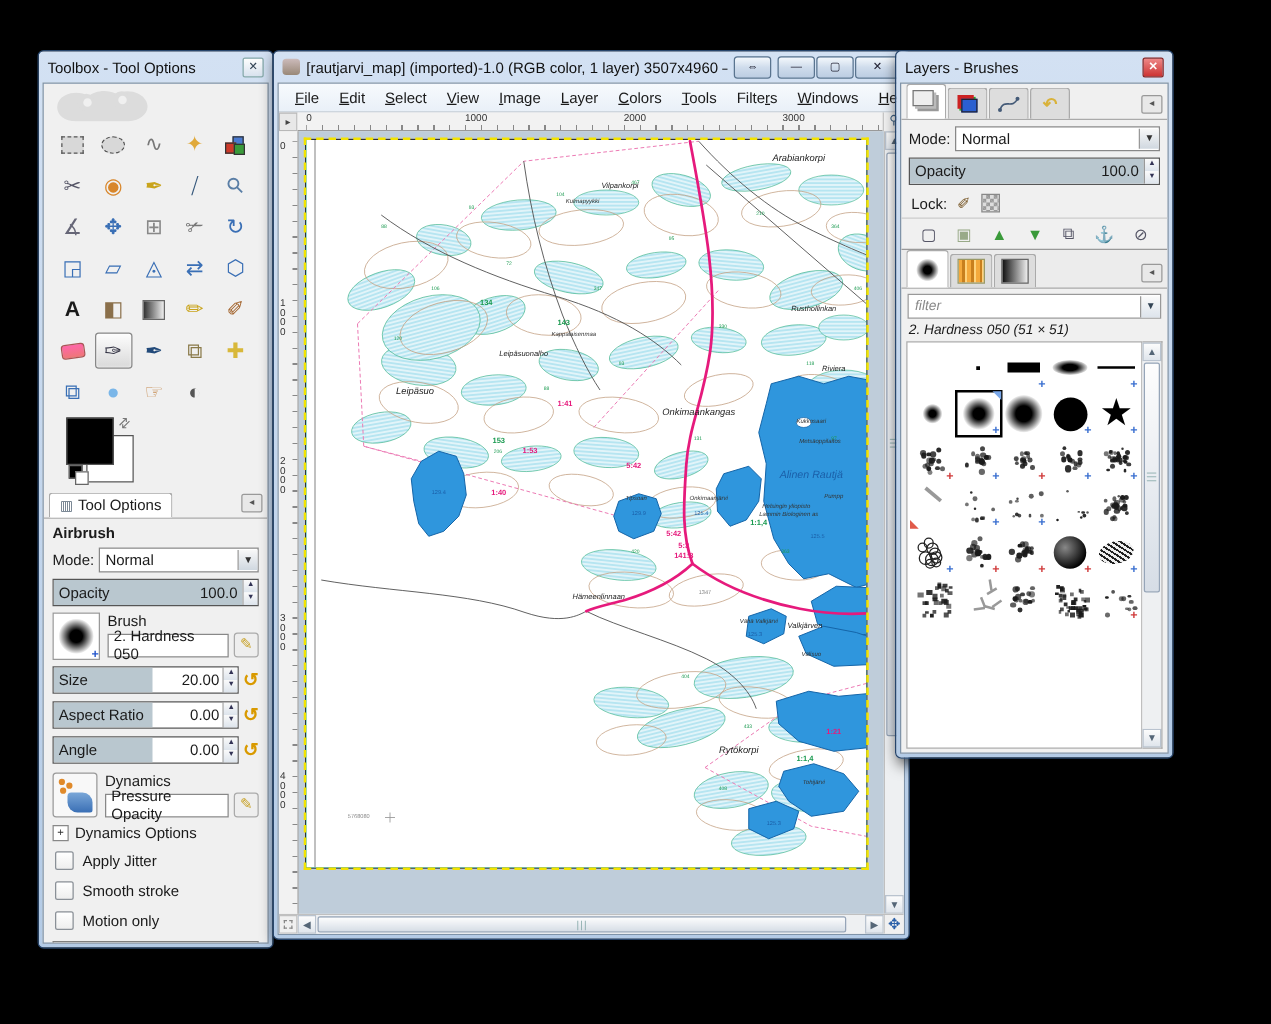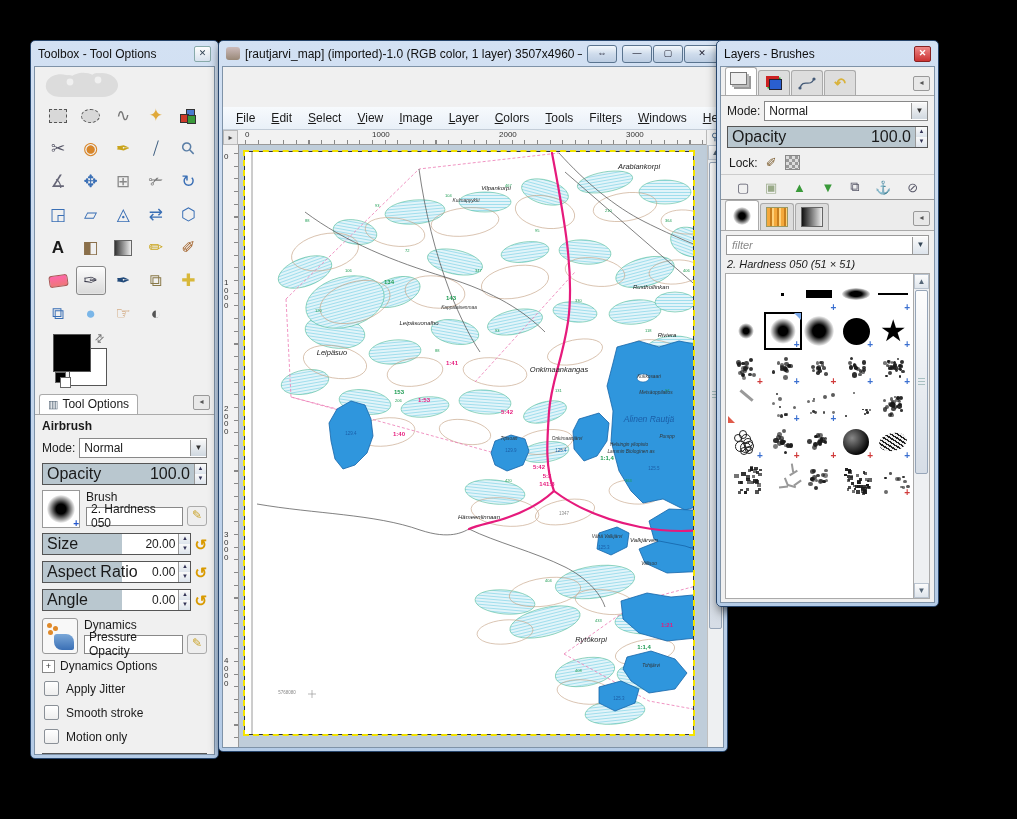--- a/index.html
+++ b/index.html
@@ -45,21 +45,21 @@
              line-height:12px;text-align:center;color:#555;border-radius:2px;margin-bottom:4px;}
   .to-body{padding:4px 7px;display:flex;flex-direction:column;gap:5px;}
   .to-toolname{font-weight:bold;font-size:12px;}
   .moderow{display:flex;align-items:center;gap:4px;font-size:12px;}
   .combo{flex:1;display:flex;align-items:center;background:#fff;border:1px solid #888;height:18px;padding:0 4px;}
   .combo .cv{flex:1;}
   .combo .cb{width:15px;height:16px;background:linear-gradient(#f8f8f8,#d0d8e0);border-left:1px solid #999;
              margin-right:-4px;text-align:center;font-size:8px;line-height:15px;color:#333;}
   .gsliderrow{display:flex;align-items:center;gap:3px;}
   .gslider{flex:1;display:flex;height:20px;border:1px solid #555;background:#fff;position:relative;overflow:hidden;}
-  .gs-fill{background:#b9c7cf;display:flex;align-items:center;padding:0 4px;font-size:16px;white-space:nowrap;}
+  .gs-fill{background:#b9c7cf;display:flex;align-items:center;padding:0 4px;font-size:12px;white-space:nowrap;}
   .gs-fill.full{flex:1;}
   .gs-val{flex:1;display:flex;align-items:center;justify-content:flex-end;padding:0 3px;font-size:12px;}
   .spin{width:11px;display:flex;flex-direction:column;border-left:1px solid #999;}
   .spin i{flex:1;font-style:normal;font-size:6px;line-height:9px;text-align:center;color:#335;background:linear-gradient(#fafafa,#dde4ec);}
   .resetbtn{color:#d99a00;font-size:15px;line-height:1;font-weight:bold;}
   .brushrow{display:flex;gap:6px;align-items:flex-start;}
   .bthumb{width:36px;height:36px;background:#fff;border:1px solid #999;position:relative;flex:none;}
   .bthumb .soft{position:absolute;inset:4px;border-radius:50%;background:radial-gradient(circle,#000 0%,#000 25%,rgba(0,0,0,0) 72%);}
   .bthumb .plus{position:absolute;right:0;bottom:-2px;color:#2255cc;font-size:10px;font-weight:bold;}
   .fieldcol{flex:1;display:flex;flex-direction:column;gap:2px;font-size:12px;}
@@ -72,21 +72,21 @@
   .dynico .d1,.dynico .d2,.dynico .d3{position:absolute;width:5px;height:5px;border-radius:50%;background:#e08a2a;}
   .dynico .d1{left:4px;top:4px}.dynico .d2{left:10px;top:7px}.dynico .d3{left:5px;top:11px}
   .expander{display:flex;align-items:center;gap:5px;font-size:12px;}
   .plusbox{width:11px;height:11px;border:1px solid #888;background:#fff;font-size:9px;line-height:10px;text-align:center;color:#333;}
   .checkrow{display:flex;align-items:center;gap:7px;font-size:12px;margin-left:2px;}
   .checkbox{width:13px;height:13px;border:1px solid #8a9097;background:linear-gradient(#fff,#eee);border-radius:2px;}
   
   .menubar{height:22px;background:linear-gradient(#f7fafd,#e9f0f8);border-bottom:1px solid #c3cdd8;
            display:flex;align-items:center;padding:0 6px;gap:2px;}
   .menu-item{padding:2px 7px;font-size:12px;}
-  .iw-col{display:flex;flex-direction:column;height:100%;margin-top:40px;}
+  .iw-col{display:flex;flex-direction:column;height:100%;}
   .rulerrow{height:15px;display:flex;}
   .rulercorner{width:15px;height:15px;background:#e8e8e8;border:1px solid #b8b8b8;box-sizing:border-box;
                font-size:8px;line-height:13px;text-align:center;color:#444;}
   .hruler{flex:1;position:relative;background:#f2f2f2;border-bottom:1px solid #999;overflow:hidden;
           background-image:repeating-linear-gradient(90deg,#888 0 1px,transparent 1px 12.7px);background-size:100% 4px;background-position:7px bottom;background-repeat:no-repeat;}
   .hruler .num{position:absolute;top:0;font-size:8px;color:#333;}
   .fitbtn{width:16px;height:15px;background:#f2f2f2;border-left:1px solid #bbb;text-align:center;font-size:10px;line-height:14px;color:#468;}
   .midrow{flex:1;display:flex;min-height:0;}
   .vruler{width:15px;position:relative;background:#f2f2f2;border-right:1px solid #999;overflow:hidden;
           background-image:repeating-linear-gradient(180deg,#888 0 1px,transparent 1px 12.7px);background-size:4px 100%;background-position:right 8px;background-repeat:no-repeat;}

